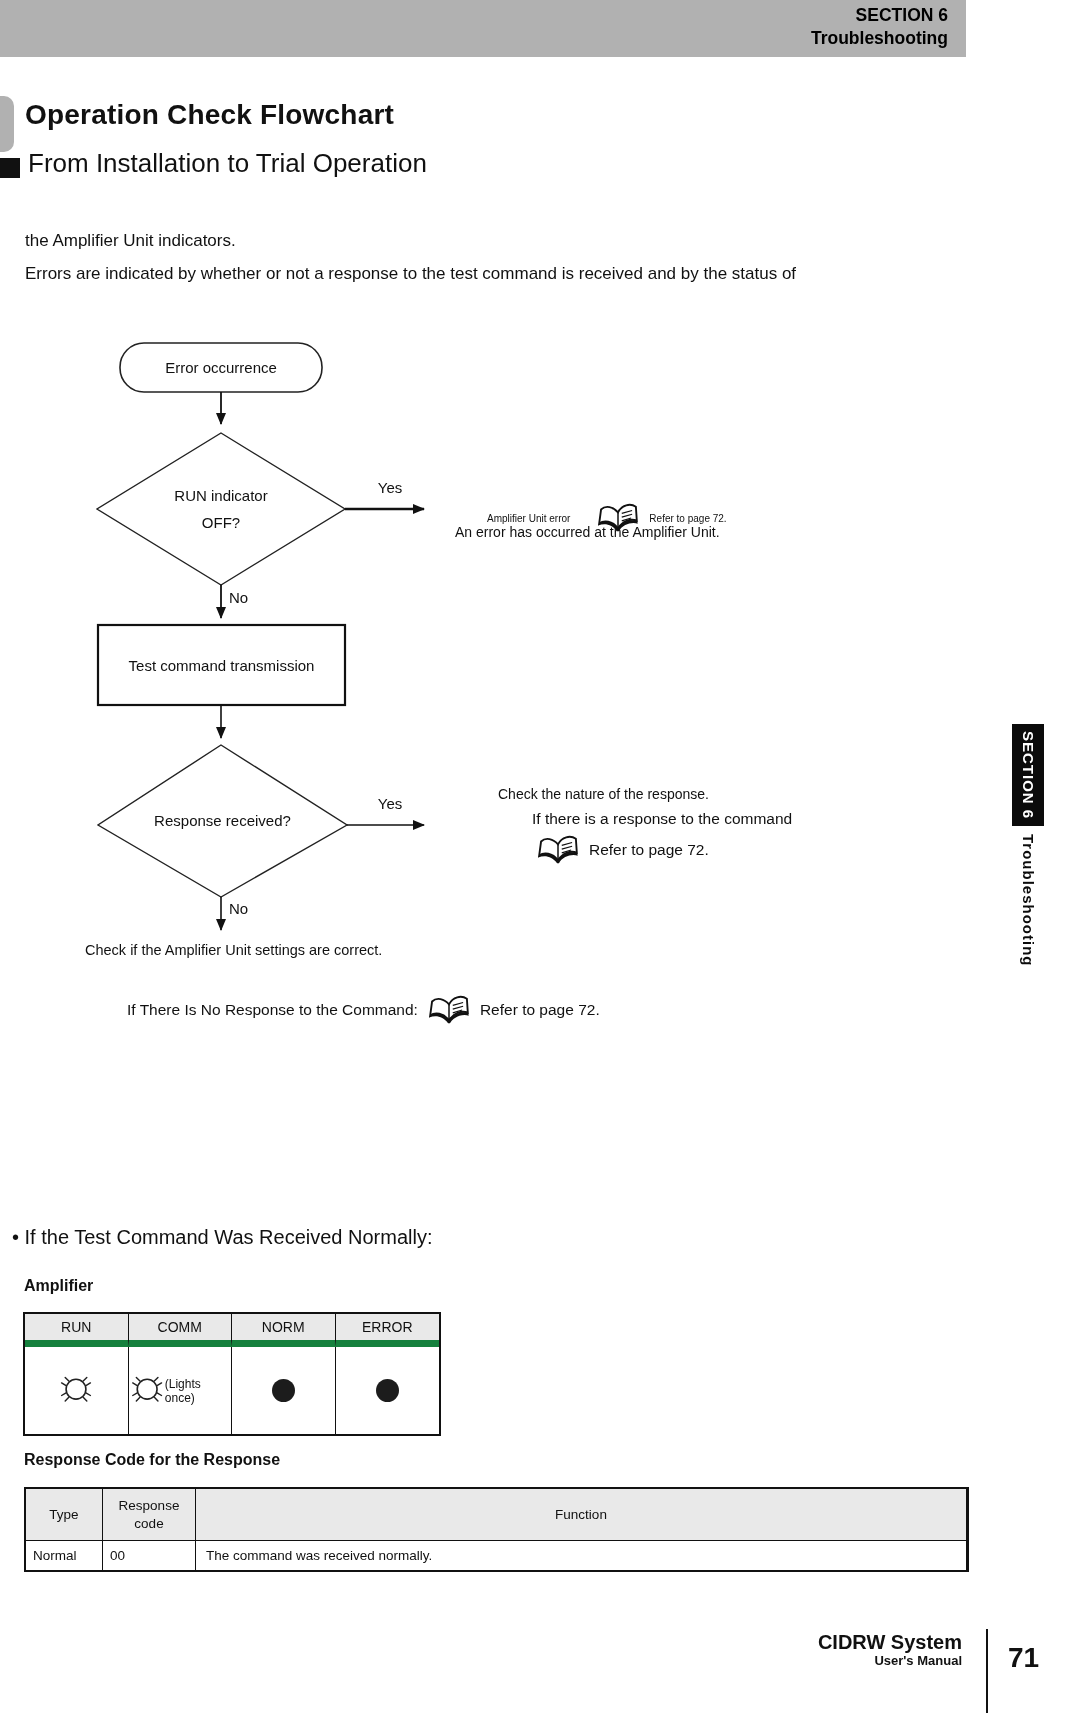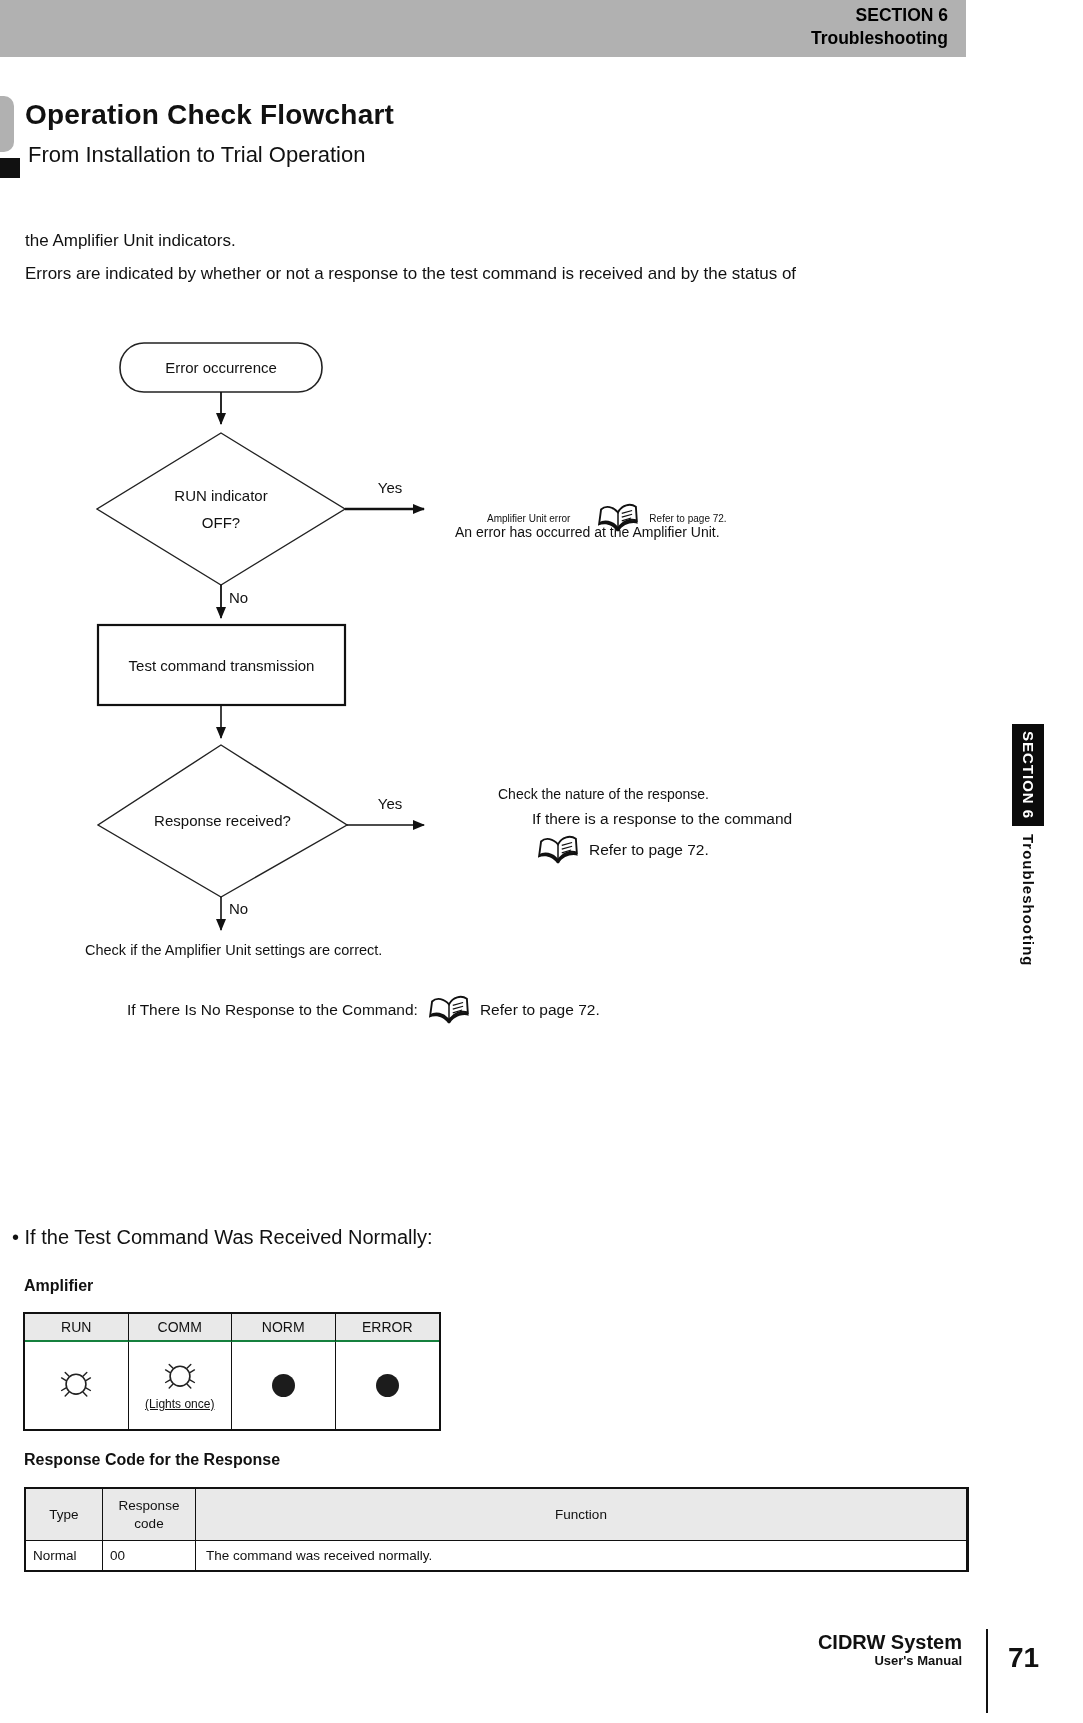--- a/index.html
+++ b/index.html
@@ -10,21 +10,21 @@
   }
   .abs{position:absolute;}
   
   .top-bar{left:0;top:0;width:966px;height:57px;background:#b1b1b1;}
   .top-bar-text{position:absolute;top:4px;right:18px;text-align:right;
     font-weight:bold;font-size:17.5px;line-height:23px;color:#000;}
   
   .heading-tab{left:0;top:96px;width:14px;height:56px;background:#b1b1b1;border-radius:0 10px 10px 0;}
   .h1{left:25px;top:99px;font-size:28px;font-weight:bold;letter-spacing:.2px;}
   .sub-square{left:0;top:158px;width:20px;height:20px;background:#111;}
-  .h2{left:28px;top:142px;font-size:22px;}
+  .h2{left:28px;top:148px;font-size:26px;}
   .intro{left:25px;top:224px;width:880px;font-size:17px;line-height:33px;}
   
   .fc-svg{left:0;top:300px;}
   .node-label{display:flex;align-items:center;justify-content:center;text-align:right;font-size:15px;}
   .start-label{left:120px;top:343px;width:202px;height:49px;}
   .d1-label{left:97px;top:482px;width:248px;line-height:27px;display:block;text-align:center;font-size:15px;}
   .p1-label{left:98px;top:625px;width:247px;height:80px;}
   .d2-label{left:98px;top:812px;width:249px;text-align:center;font-size:15px;}
   .yes1{left:352px;top:479px;width:76px;text-align:center;font-size:15px;}
   .no1{left:229px;top:589px;font-size:15px;}
@@ -39,22 +39,22 @@
   .no-resp{left:127px;top:988px;height:44px;display:flex;align-items:center;font-size:15.5px;}
   .book{width:44px;height:32px;flex:0 0 auto;}
   .gap-l{margin-left:26px;}
   .gap-s{margin-left:9px;}
   
   .bullet-line{left:12px;top:1226px;font-size:20px;}
   .small-h{font-size:16px;font-weight:bold;}
   .ind-h{left:24px;top:1277px;}
   .ind-table{left:23px;top:1312px;width:414px;display:grid;grid-template-columns:repeat(4,1fr);border:2px solid #111;background:#fff;}
   .ind-th{height:26px;display:flex;align-items:center;justify-content:center;background:#e9e9e9;
-    border-bottom:2px solid #15803d;border-right:1px solid #111;font-size:14px;}
-  .ind-td{height:87px;display:flex;flex-direction:column;align-items:center;justify-content:center;border-right:1px solid #111;text-decoration:underline;}
+    border-bottom:7px solid #15803d;border-right:1px solid #111;font-size:14px;}
+  .ind-td{height:87px;display:flex;flex-direction:row;align-items:center;justify-content:center;border-right:1px solid #111;}
   .last-col{border-right:none;}
   .lamp{width:38px;height:36px;}
   .dot{width:23px;height:23px;border-radius:50%;background:#1c1c1c;}
   .lights-note{font-size:12px;margin-top:1px;}
   .resp-h{left:24px;top:1451px;}
   .resp-table{left:24px;top:1487px;width:941px;display:grid;grid-template-columns:77px 93px 1fr;border:2px solid #111;background:#fff;}
   .resp-th{height:52px;display:flex;align-items:center;justify-content:center;text-align:center;
     background:#e9e9e9;border-bottom:1px solid #111;border-right:1px solid #111;font-size:13.5px;line-height:18px;padding:0 8px;box-sizing:border-box;}
   .resp-td{height:29px;display:flex;align-items:center;font-size:13.5px;border-right:1px solid #111;padding-left:7px;box-sizing:border-box;}
   .resp-td.fn{padding-left:10px;text-align:center;}

